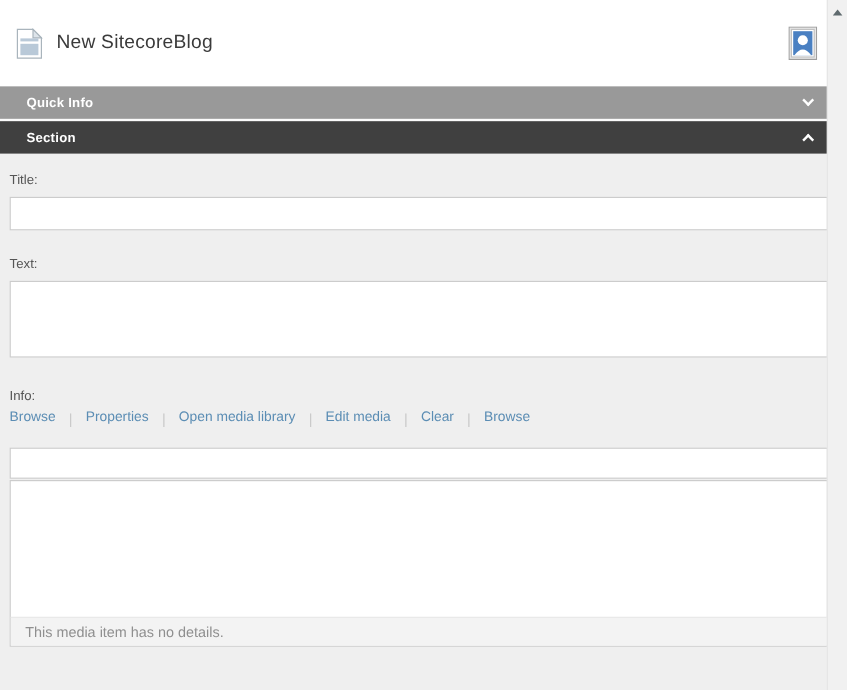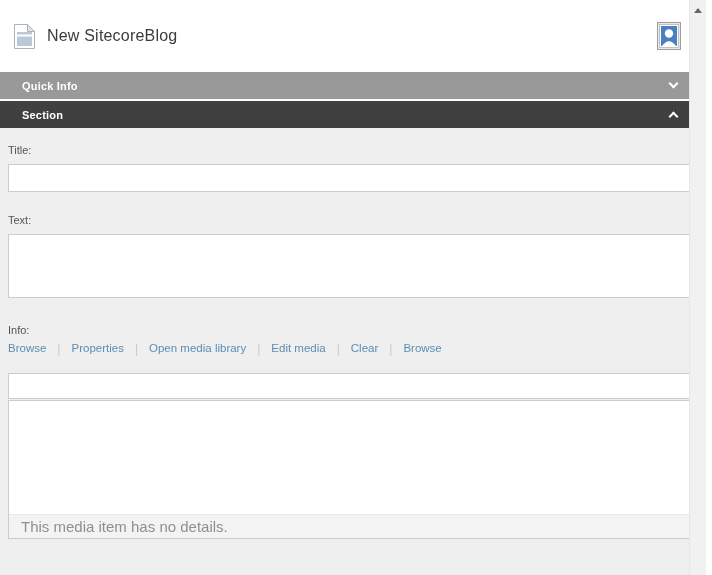--- a/index.html
+++ b/index.html
@@ -66,21 +66,21 @@
   }
   .media-box {
     position: relative; width: 682px; height: 139px;
     background: #ffffff; border: 1px solid #cccccc;
   }
   .media-details-footer {
     position: absolute; left: 0; right: 0; bottom: 0; height: 24px;
     background: #f3f3f3; border-top: 1px solid #e9e9e9;
     display: flex; align-items: center; padding-left: 12px;
   }
-  .media-details-text { font-size: 15px; color: #8f8f8f; }
+  .media-details-text { font-size: 12px; color: #8f8f8f; }
 </style>
 </head>
 <body>
 
 <div class="viewport">
 
   <div class="main">
 
     <div class="header">
       <svg class="doc-icon" viewBox="0 0 23 27">

